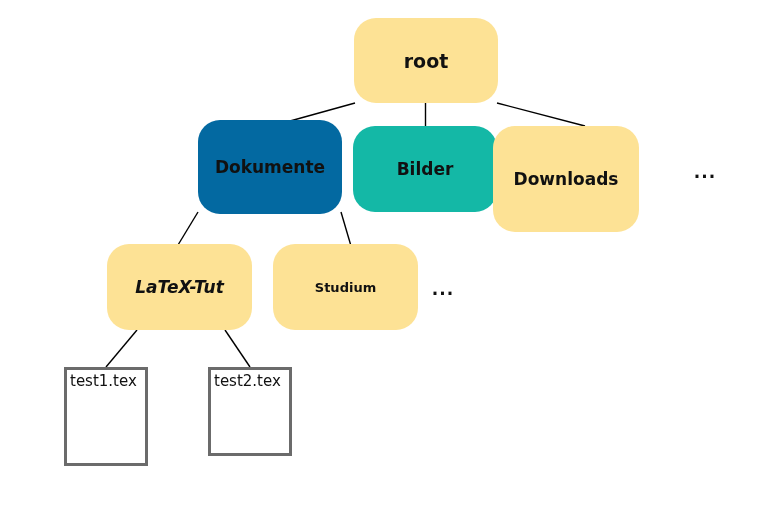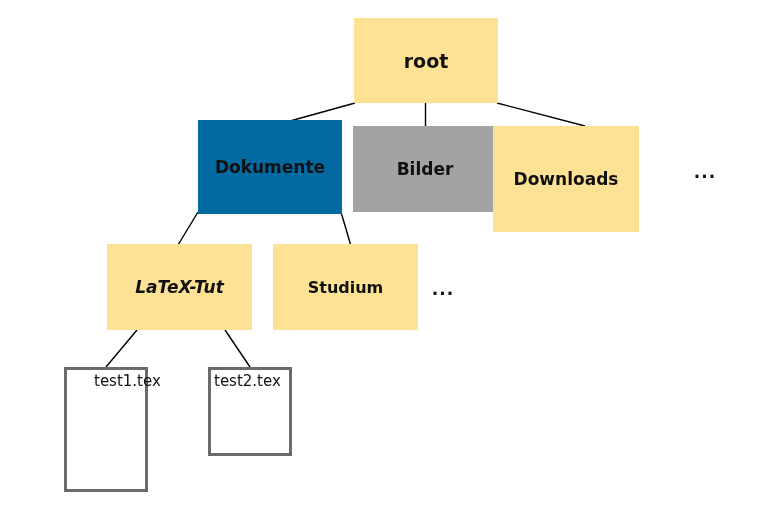--- a/index.html
+++ b/index.html
@@ -18,20 +18,21 @@
     position: absolute;
     left: 0; top: 0;
     width: 761px; height: 510px;
   }
   .folder-node {
     position: absolute;
     display: flex;
     align-items: center;
     justify-content: center;
     box-sizing: border-box;
+    border-radius: 22px;
   }
   .folder-node .folder-label {
     font-weight: bold;
     color: #111111;
     letter-spacing: 0px;
     white-space: nowrap;
   }
   .file-node {
     position: absolute;
     box-sizing: border-box;
@@ -66,33 +67,33 @@
       <line x1="137" y1="330" x2="106" y2="367" stroke="#000000" stroke-width="1.4"></line>
       <line x1="225" y1="330" x2="250" y2="367" stroke="#000000" stroke-width="1.4"></line>
     </svg>
 
 <div class="folder-node" style="left: 354px; top: 18px; width: 144px; height: 85px; background: rgb(253, 226, 149);">
       <span class="folder-label" style="font-size: 19px;">root</span>
     </div>
     <div class="folder-node" style="left: 198px; top: 120px; width: 144px; height: 94px; background: #0369a1;">
       <span class="folder-label" style="font-size: 17px;">Dokumente</span>
     </div>
-    <div class="folder-node" style="left: 353px; top: 126px; width: 144px; height: 86px; background: #a3a3a3;">
+    <div class="folder-node" style="left: 353px; top: 126px; width: 144px; height: 86px; background: #14b8a6;">
       <span class="folder-label" style="font-size: 17px;">Bilder</span>
     </div>
     <div class="folder-node" style="left: 493px; top: 126px; width: 146px; height: 106px; background: rgb(253, 226, 149);">
       <span class="folder-label" style="font-size: 17px;">Downloads</span>
     </div>
     <div class="folder-node" style="left: 107px; top: 244px; width: 145px; height: 86px; background: rgb(253, 226, 149);">
       <span class="folder-label" style="font-size: 17px; font-style: italic;">LaTeX-Tut</span>
     </div>
     <div class="folder-node" style="left: 273px; top: 244px; width: 145px; height: 86px; background: rgb(253, 226, 149);">
-      <span class="folder-label" style="font-size: 16px;">Studium</span>
+      <span class="folder-label" style="font-size: 13px;">Studium</span>
     </div>
-    <div class="file-node" style="left: 64px; top: 367px; width: 84px; height: 125px; border: 3px solid rgb(107, 107, 107); padding-left: 24px;">
+    <div class="file-node" style="left: 64px; top: 367px; width: 84px; height: 99px; border: 3px solid rgb(107, 107, 107);">
       <span class="file-label" style="font-size: 15px;">test1.tex</span>
     </div>
     <div class="file-node" style="left: 208px; top: 367px; width: 84px; height: 89px; border: 3px solid rgb(107, 107, 107);">
       <span class="file-label" style="font-size: 15px;">test2.tex</span>
     </div>
     <div class="ellipsis-node" style="left: 705px; top: 172px; font-size: 17px;">...</div>
     <div class="ellipsis-node" style="left: 443px; top: 289px; font-size: 17px;">...</div>
   </div>
 
 </body></html>

